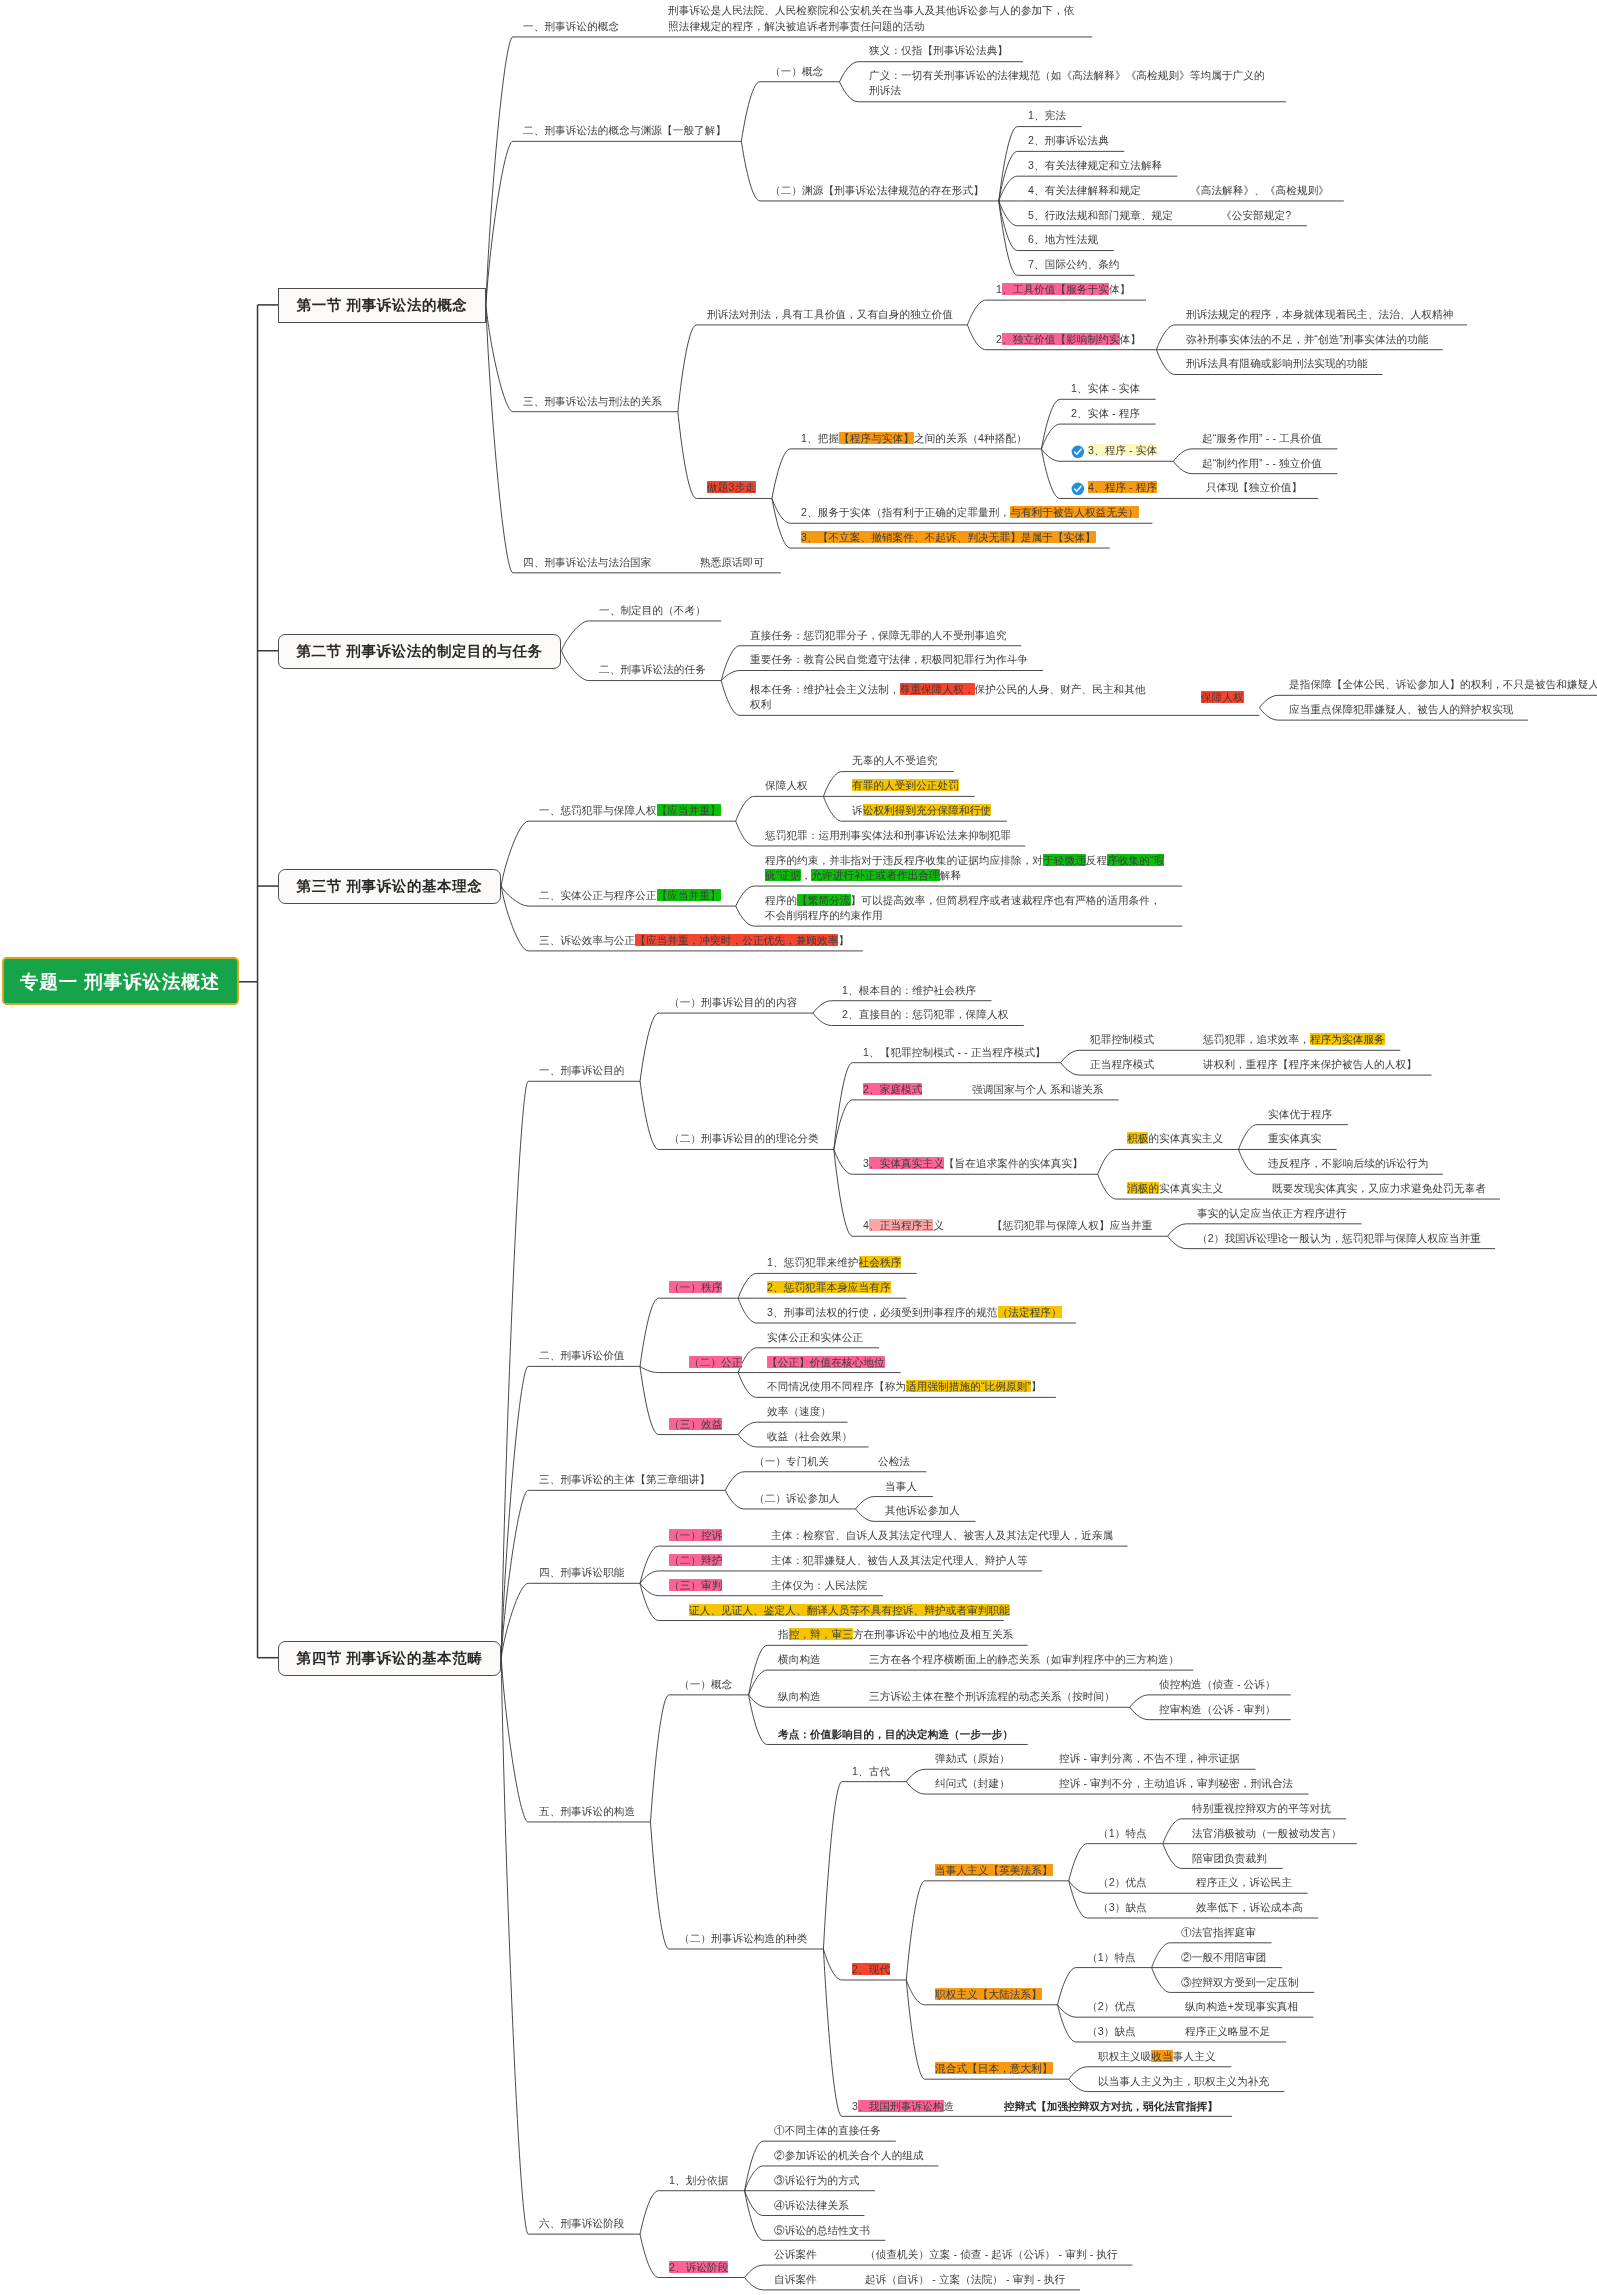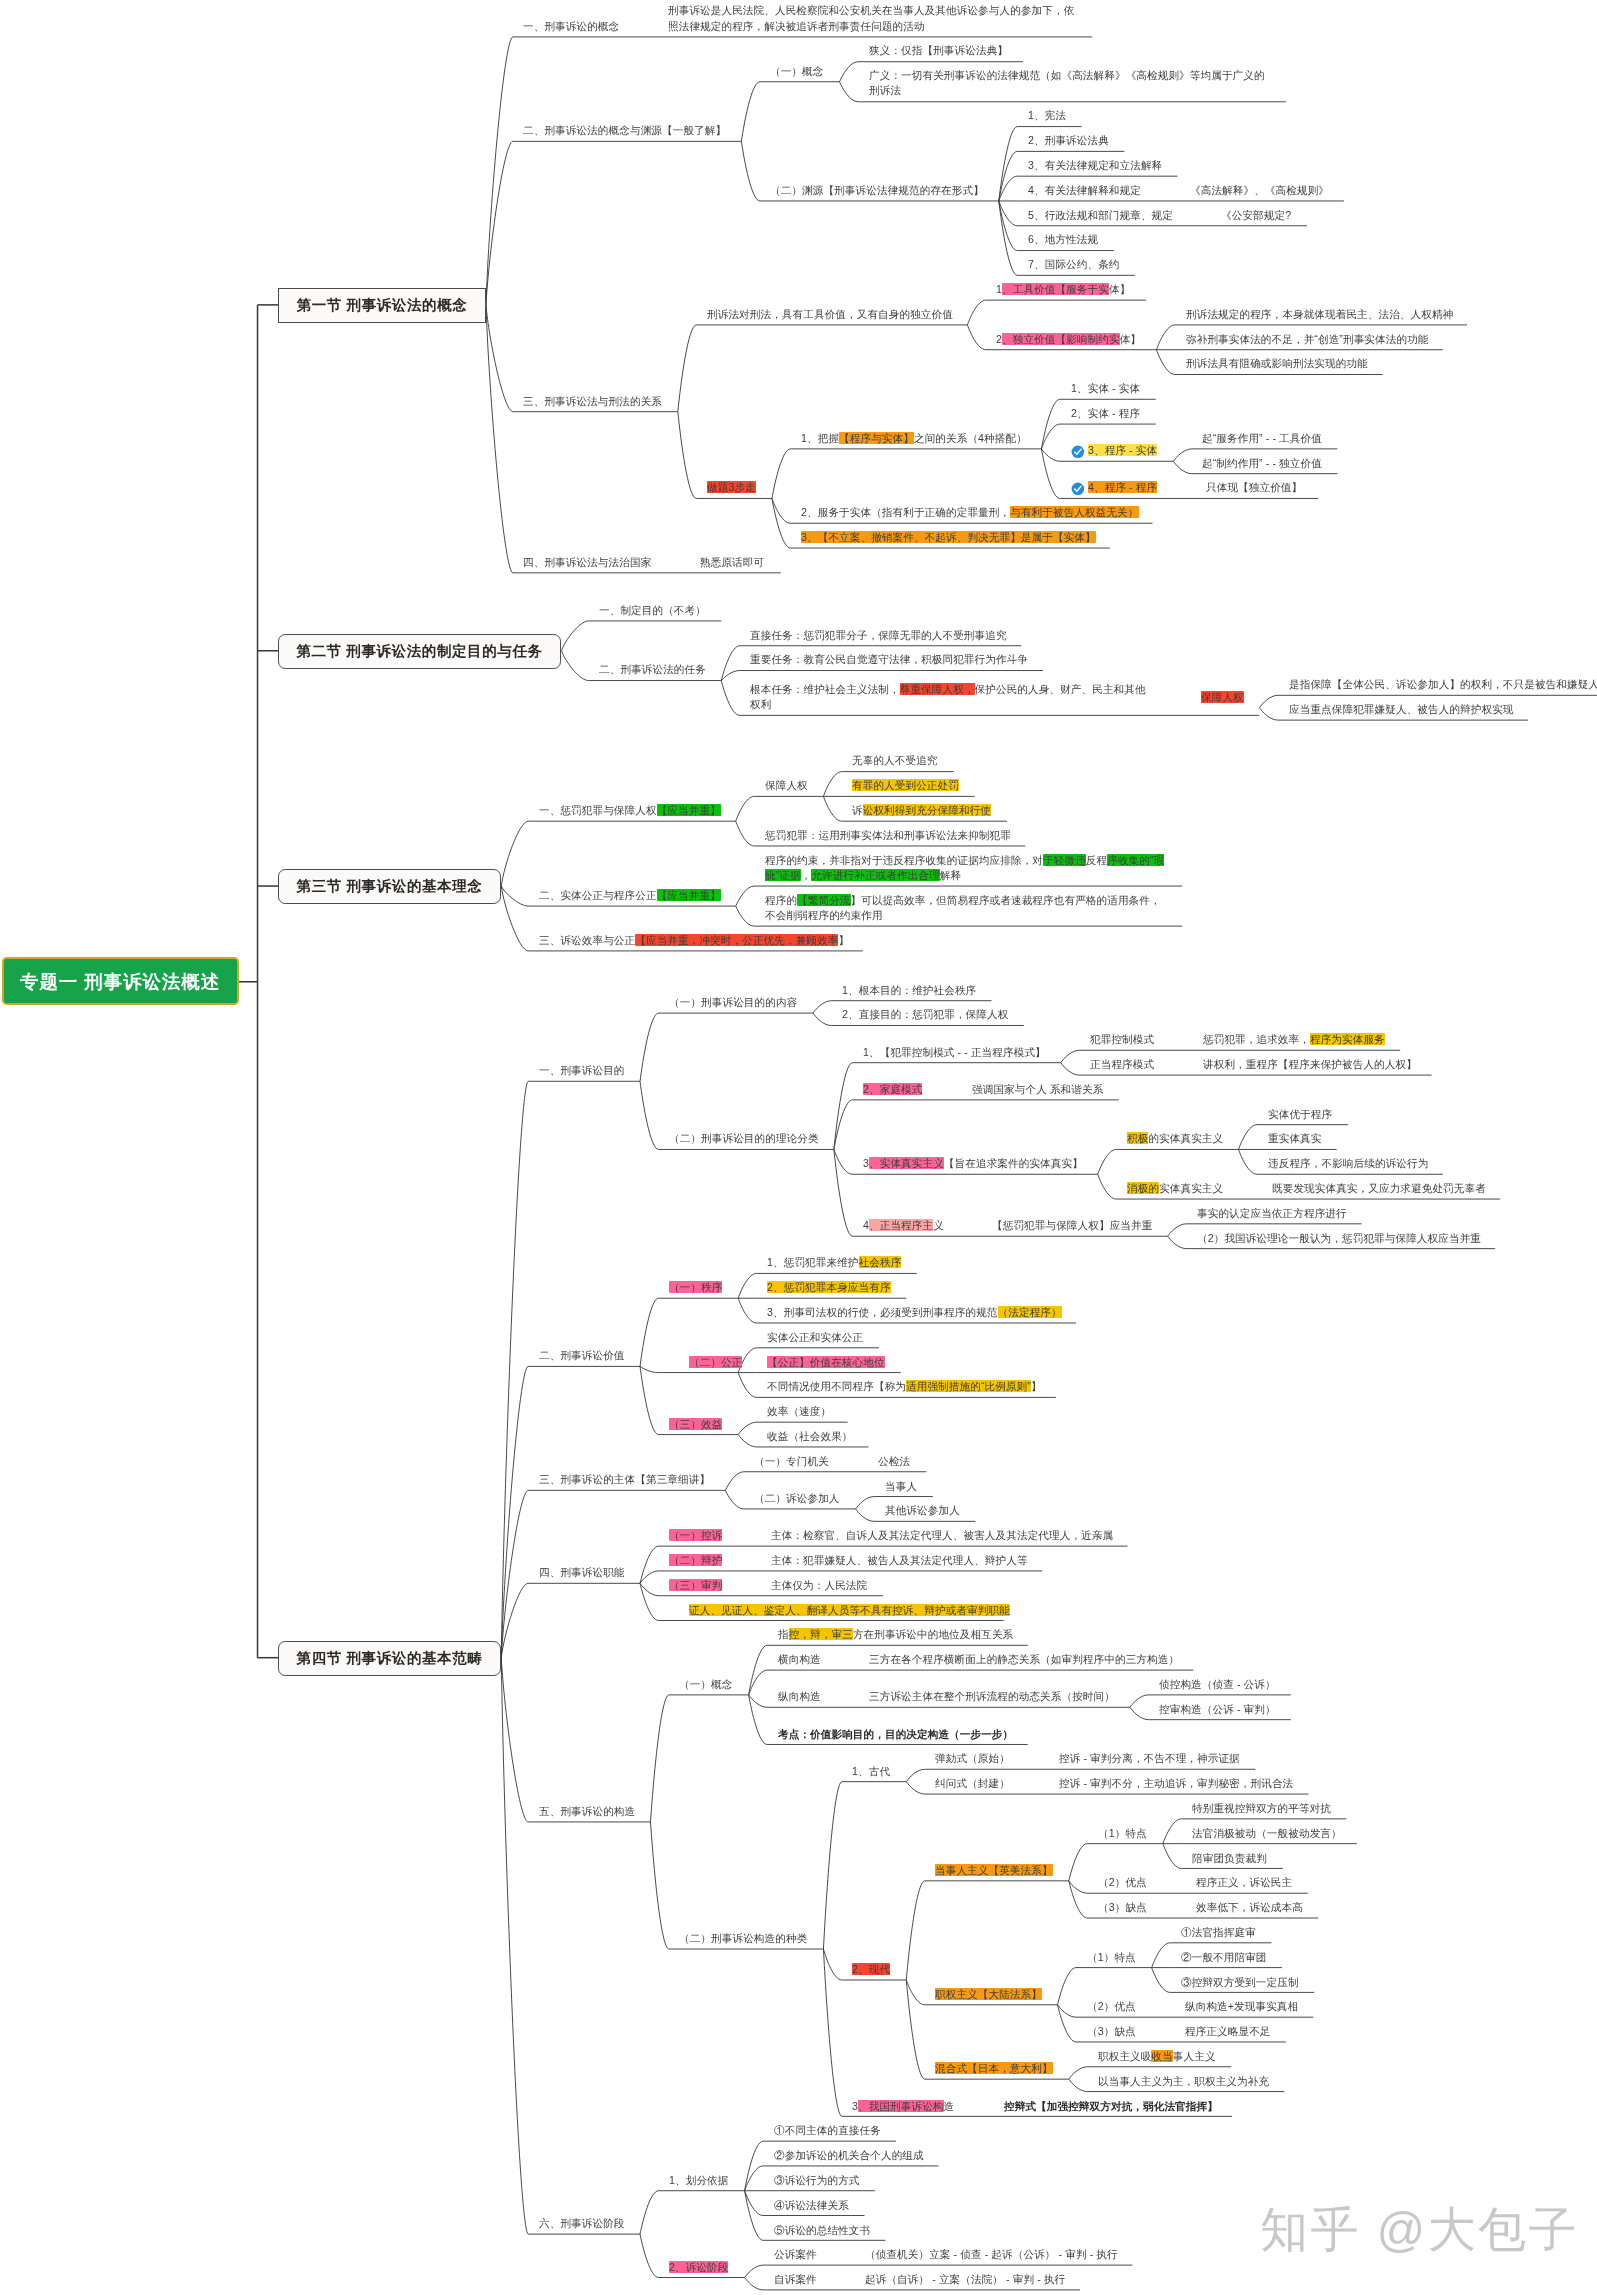--- a/index.html
+++ b/index.html
@@ -303,21 +303,20 @@
   <div class="secbox rnd" id="sec1" style="left: 278px; top: 634px; width: 283px; height: 35px;">
     <span>第二节 刑事诉讼法的制定目的与任务</span>
     </div>
   <div class="secbox rnd" id="sec2" style="left: 278px; top: 869px; width: 223px; height: 35px;">
     <span>第三节 刑事诉讼的基本理念</span>
     </div>
   <div class="secbox rnd" id="sec3" style="left: 278px; top: 1641px; width: 223px; height: 35px;">
     <span>第四节 刑事诉讼的基本范畴</span>
     </div>
 
-  <div class="wm" id="watermark" style="left: 1260px; top: 2198px; color: rgb(200, 200, 200);">知乎 @大包子</div>
 <div class="nd" style="left: 523px; top: 18.7px; white-space: pre;">一、刑事诉讼的概念</div>
     <div class="nd" style="left: 668px; top: 3.4px; width: 409px;">刑事诉讼是人民法院、人民检察院和公安机关在当事人及其他诉讼参与人的参加下，依照法律规定的程序，解决被追诉者刑事责任问题的活动</div>
     <div class="nd" style="left: 523px; top: 123px; white-space: pre;">二、刑事诉讼法的概念与渊源【一般了解】</div>
     <div class="nd" style="left: 770px; top: 64px; white-space: pre;">（一）概念</div>
     <div class="nd" style="left: 869px; top: 43px; white-space: pre;">狭义：仅指【刑事诉讼法典】</div>
     <div class="nd" style="left: 869px; top: 68px; width: 402px;">广义：一切有关刑事诉讼的法律规范（如《高法解释》《高检规则》等均属于广义的刑诉法</div>
     <div class="nd" style="left: 770px; top: 183px; white-space: pre;">（二）渊源【刑事诉讼法律规范的存在形式】</div>
     <div class="nd" style="left: 1028px; top: 108px; white-space: pre;">1、宪法</div>
     <div class="nd" style="left: 1028px; top: 133px; white-space: pre;">2、刑事诉讼法典</div>
     <div class="nd" style="left: 1028px; top: 158px; white-space: pre;">3、有关法律规定和立法解释</div>
@@ -331,21 +330,21 @@
     <div class="nd" style="left: 707px; top: 307px; white-space: pre;">刑诉法对刑法，具有工具价值，又有自身的独立价值</div>
     <div class="nd" style="left: 996px; top: 282px; white-space: pre;">1<span class="hl" style="background:#fa6394">、工具价值【服务于实</span>体】</div>
     <div class="nd" style="left: 996px; top: 332px; white-space: pre;">2<span class="hl" style="background:#fa6394">、独立价值【影响制约实</span>体】</div>
     <div class="nd" style="left: 1186px; top: 307px; white-space: pre;">刑诉法规定的程序，本身就体现着民主、法治、人权精神</div>
     <div class="nd" style="left: 1186px; top: 332px; white-space: pre;">弥补刑事实体法的不足，并“创造”刑事实体法的功能</div>
     <div class="nd" style="left: 1186px; top: 356px; white-space: pre;">刑诉法具有阻确或影响刑法实现的功能</div>
     <div class="nd" style="left: 707px; top: 480px; white-space: pre;"><span class="hl" style="background:#f4452e">做题3步走</span></div>
     <div class="nd" style="left: 801px; top: 431px; white-space: pre;">1、把握<span class="hl" style="background:#f69a14">【程序与实体】</span>之间的关系（4种搭配）</div>
     <div class="nd" style="left: 1071px; top: 381px; white-space: pre;">1、实体 - 实体</div>
     <div class="nd" style="left: 1071px; top: 406px; white-space: pre;">2、实体 - 程序</div>
-    <div class="nd" style="left: 1088px; top: 443px; white-space: pre;"><span class="hl" style="background:#fde047">3、程序 - 实体</span></div>
+    <div class="nd" style="left: 1088px; top: 443px; white-space: pre;"><span class="hl" style="background:#fef9c3">3、程序 - 实体</span></div>
     <svg class="chk" viewBox="0 0 24 24" width="13.7" height="13.7" style="left: 1071px; top: 445px;">
       <circle cx="12" cy="12" r="11" fill="#1f8ee0"></circle>
       <path d="M6.4 12.3 L10.3 16.1 L17.6 7.3" fill="none" stroke="#fff" stroke-width="2.6" stroke-linecap="round" stroke-linejoin="round"></path>
     </svg>
     <div class="nd" style="left: 1202px; top: 431px; white-space: pre;">起“服务作用” - - 工具价值</div>
     <div class="nd" style="left: 1202px; top: 456px; white-space: pre;">起“制约作用” - - 独立价值</div>
     <div class="nd" style="left: 1088px; top: 480px; white-space: pre;"><span class="hl" style="background:#f69a14">4、程序 - 程序</span></div>
     <svg class="chk" viewBox="0 0 24 24" width="13.7" height="13.7" style="left: 1071px; top: 482px;">
       <circle cx="12" cy="12" r="11" fill="#1f8ee0"></circle>
       <path d="M6.4 12.3 L10.3 16.1 L17.6 7.3" fill="none" stroke="#fff" stroke-width="2.6" stroke-linecap="round" stroke-linejoin="round"></path>

